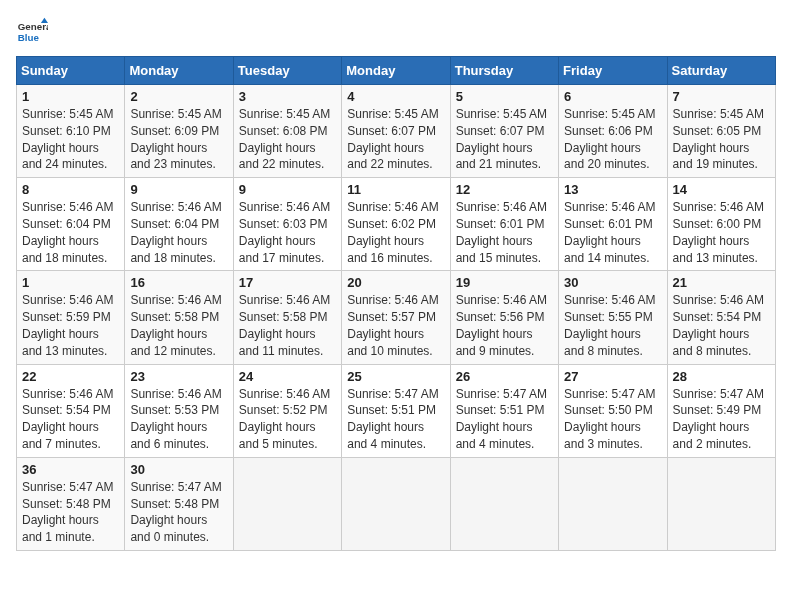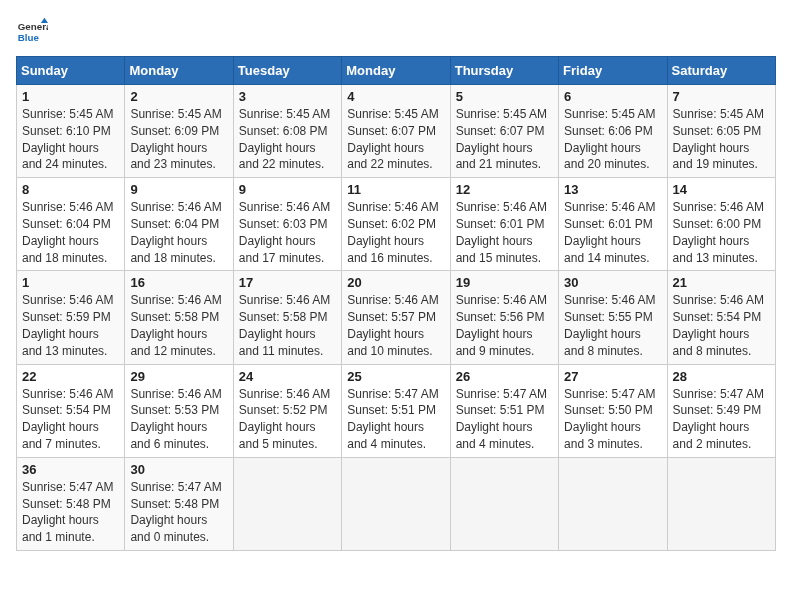--- a/index.html
+++ b/index.html
@@ -199,21 +199,21 @@
         <span class="day-num">21</span>
         <span class="day-info">Sunrise: 5:46 AM<br>Sunset: 5:54 PM<br>Daylight hours<br>and 8 minutes.</span>
       </td>
       </tr>
       <tr>
         <td>
         <span class="day-num">22</span>
         <span class="day-info">Sunrise: 5:46 AM<br>Sunset: 5:54 PM<br>Daylight hours<br>and 7 minutes.</span>
       </td>
         <td>
-        <span class="day-num">29</span>
+        <span class="day-num">23</span>
         <span class="day-info">Sunrise: 5:46 AM<br>Sunset: 5:53 PM<br>Daylight hours<br>and 6 minutes.</span>
       </td>
         <td>
         <span class="day-num">24</span>
         <span class="day-info">Sunrise: 5:46 AM<br>Sunset: 5:52 PM<br>Daylight hours<br>and 5 minutes.</span>
       </td>
         <td>
         <span class="day-num">25</span>
         <span class="day-info">Sunrise: 5:47 AM<br>Sunset: 5:51 PM<br>Daylight hours<br>and 4 minutes.</span>
       </td>

